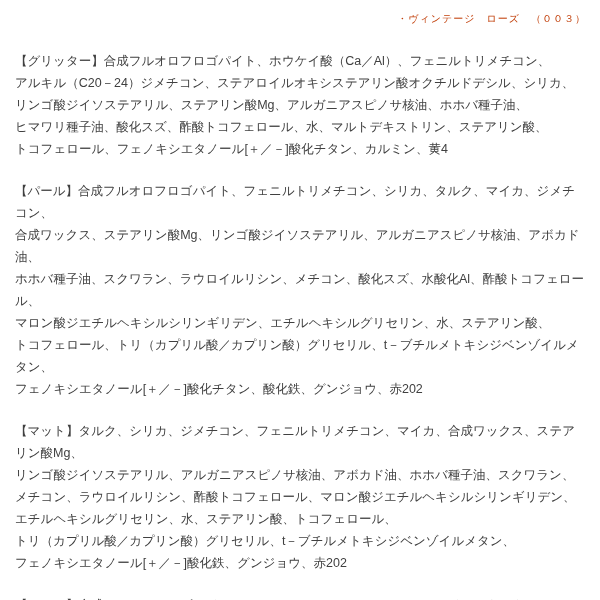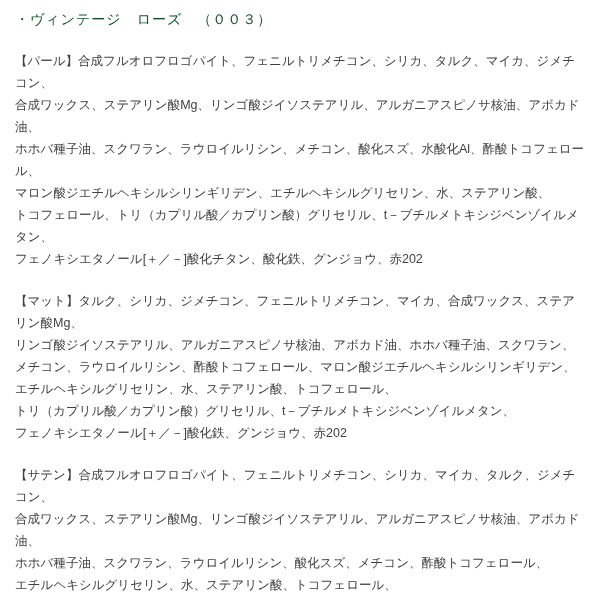--- a/index.html
+++ b/index.html
@@ -11,44 +11,52 @@
     width: 600px;
     height: 600px;
     overflow: hidden;
     font-family: "Liberation Sans", "DejaVu Sans", sans-serif;
     color: #404040;
   }
   .page {
     padding: 8px 14px 0 15px;
   }
   .title {
-    font-size: 14px;
+    font-size: 10px;
     line-height: 22px;
     letter-spacing: 1px;
     white-space: pre-line;
-    color: #14532d;
+    color: #c2410c;
+    text-align: right;
   }
   .section {
     margin-top: 20px;
   }
   .ingredient-lines {
     margin: 0;
     font-size: 12.5px;
     line-height: 22px;
     letter-spacing: 0px;
     white-space: pre-line;
     color: #404040;
   }
 </style>
 </head>
 <body>
 
 <div class="page">
   <div class="title">・ヴィンテージ　ローズ　（００３）</div>
 
+  <div class="section">
+    <p class="ingredient-lines">【グリッター】合成フルオロフロゴパイト、ホウケイ酸（Ca／Al）、フェニルトリメチコン、
+アルキル（C20－24）ジメチコン、ステアロイルオキシステアリン酸オクチルドデシル、シリカ、
+リンゴ酸ジイソステアリル、ステアリン酸Mg、アルガニアスピノサ核油、ホホバ種子油、
+ヒマワリ種子油、酸化スズ、酢酸トコフェロール、水、マルトデキストリン、ステアリン酸、
+トコフェロール、フェノキシエタノール[＋／－]酸化チタン、カルミン、黄4</p>
+  </div>
 
   <div class="section">
     <p class="ingredient-lines">【パール】合成フルオロフロゴパイト、フェニルトリメチコン、シリカ、タルク、マイカ、ジメチコン、
 合成ワックス、ステアリン酸Mg、リンゴ酸ジイソステアリル、アルガニアスピノサ核油、アボカド油、
 ホホバ種子油、スクワラン、ラウロイルリシン、メチコン、酸化スズ、水酸化Al、酢酸トコフェロール、
 マロン酸ジエチルヘキシルシリンギリデン、エチルヘキシルグリセリン、水、ステアリン酸、
 トコフェロール、トリ（カプリル酸／カプリン酸）グリセリル、t－ブチルメトキシジベンゾイルメタン、
 フェノキシエタノール[＋／－]酸化チタン、酸化鉄、グンジョウ、赤202</p>
   </div>
 

